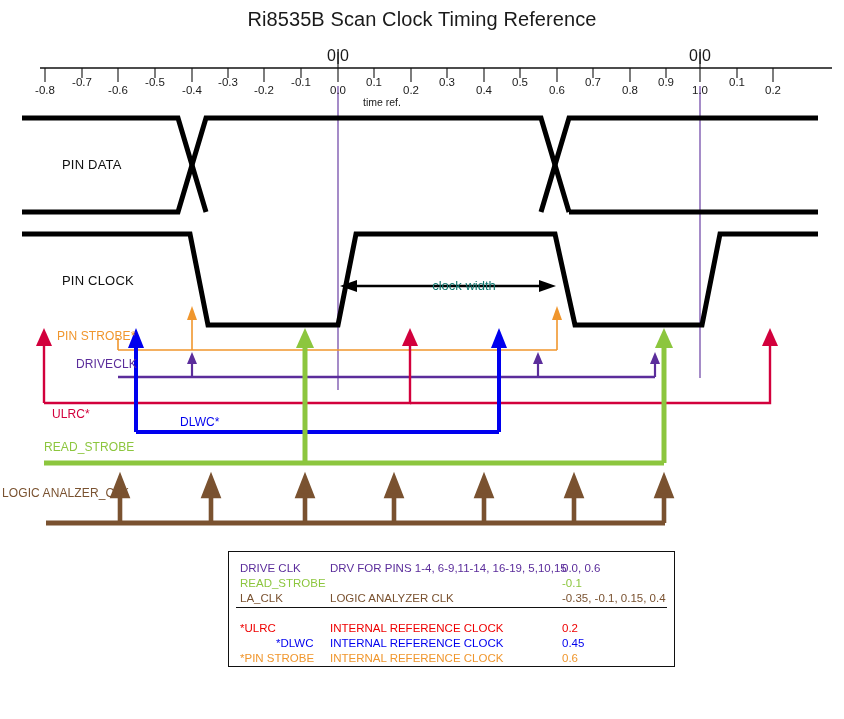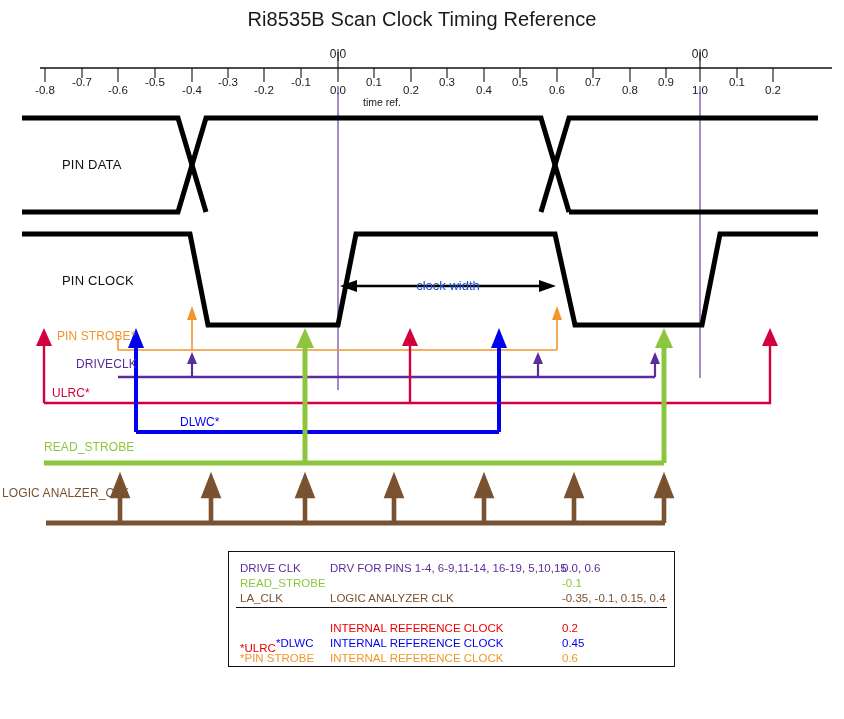--- a/index.html
+++ b/index.html
@@ -8,35 +8,35 @@
   #stage{position:absolute;left:0;top:0;width:680px;height:719px;padding-left:20px;}
   svg{position:absolute;left:0;top:0;}
   .txt{position:absolute;white-space:nowrap;}
 
   
   #page-title{left:0;top:8px;width:844px;text-align:center;
      font-size:20px;letter-spacing:.1px;color:#1a1a1a;}
 
   
   .tick-label{font-size:11.5px;color:#1a1a1a;transform:translateX(-50%);}
-  .zero-mark{font-size:12px;color:#1a1a1a;transform:translateX(-50%);}
+  .zero-mark{font-size:16px;color:#1a1a1a;transform:translateX(-50%);}
   #time-ref-label{font-size:10.5px;color:#1a1a1a;transform:translateX(-50%);}
 
   
   .wave-name{font-size:13px;color:#101010;letter-spacing:.2px;}
 
   
   .sig-label{font-size:12px;letter-spacing:.1px;}
   #lbl-pin-strobe{color:#f0962d;}
   #lbl-driveclk{color:#5b2d9b;}
   #lbl-ulrc{color:#d2003c;}
   #lbl-dlwc{color:#0000ee;}
   #lbl-read-strobe{color:#8cc63e;}
   #lbl-la-clk{color:#7a5230;}
-  #clock-width-label{font-size:13px;color:#1d4ed8;transform:translateX(-50%);}
+  #clock-width-label{font-size:13px;color:#0f766e;transform:translateX(-50%);margin-left:16px;}
 
   
   #legend-box{position:absolute;left:228px;top:551px;width:447px;height:116px;
       border:1.4px solid #111;background:#fff;box-sizing:border-box;}
   #legend-divider{position:absolute;left:236px;top:607px;width:431px;
       height:1.4px;background:#111;}
   .lg-name{position:absolute;font-size:11.5px;white-space:nowrap;}
   .lg-desc{position:absolute;left:330px;font-size:11.5px;white-space:nowrap;}
   .lg-val{position:absolute;left:562px;font-size:11.5px;white-space:nowrap;}
   .lg-name{left:240px;}
@@ -194,38 +194,38 @@
     </div>
 
   <div class="txt" id="time-ref-label" style="left:382px;top:96px;">time ref.</div>
 
   <div class="txt wave-name" style="left:62px;top:157px;">PIN DATA</div>
   <div class="txt wave-name" style="left:62px;top:273px;">PIN CLOCK</div>
   <div class="txt" id="clock-width-label" style="left:448px;top:278px;">clock width</div>
 
   <div class="txt sig-label" id="lbl-pin-strobe" style="left:57px;top:329px;">PIN STROBE*</div>
   <div class="txt sig-label" id="lbl-driveclk" style="left:76px;top:357px;">DRIVECLK</div>
-  <div class="txt sig-label" id="lbl-ulrc" style="left:52px;top:386px;text-align:center;">ULRC*</div>
+  <div class="txt sig-label" id="lbl-ulrc" style="left:52px;top:407px;text-align:center;">ULRC*</div>
   <div class="txt sig-label" id="lbl-dlwc" style="left:180px;top:415px;">DLWC*</div>
   <div class="txt sig-label" id="lbl-read-strobe" style="left:44px;top:440px;">READ_STROBE</div>
   <div class="txt sig-label" id="lbl-la-clk" style="left:2px;top:486px;">LOGIC ANALZER_CLK</div>
 
   <div id="legend-box"></div>
   <div id="legend-divider"></div>
   <div id="legend-rows">
       <div class="lg-name" style="top: 562px; color: rgb(91, 45, 155);">DRIVE CLK</div>
       <div class="lg-desc" style="top: 562px; color: rgb(91, 45, 155);">DRV FOR PINS 1-4, 6-9,11-14, 16-19, 5,10,15</div>
       <div class="lg-val" style="top: 562px; color: rgb(91, 45, 155);">0.0, 0.6</div>
       <div class="lg-name" style="top: 577px; color: rgb(140, 198, 62);">READ_STROBE</div>
       <div class="lg-desc" style="top: 577px; color: rgb(140, 198, 62);"></div>
       <div class="lg-val" style="top: 577px; color: rgb(140, 198, 62);">-0.1</div>
       <div class="lg-name" style="top: 592px; color: rgb(122, 82, 48);">LA_CLK</div>
       <div class="lg-desc" style="top: 592px; color: rgb(122, 82, 48);">LOGIC ANALYZER CLK</div>
       <div class="lg-val" style="top: 592px; color: rgb(122, 82, 48); text-align: center;">-0.35, -0.1, 0.15, 0.4</div>
-      <div class="lg-name" style="top: 642px; color: rgb(238, 0, 0);">*ULRC</div>
+      <div class="lg-name" style="top: 622px; color: rgb(238, 0, 0);">*ULRC</div>
       <div class="lg-desc" style="top: 622px; color: rgb(238, 0, 0);">INTERNAL REFERENCE CLOCK</div>
       <div class="lg-val" style="top: 622px; color: rgb(238, 0, 0);">0.2</div>
       <div class="lg-name" style="top: 637px; color: rgb(0, 0, 238); margin-left: 36px;">*DLWC</div>
       <div class="lg-desc" style="top: 637px; color: rgb(0, 0, 238);">INTERNAL REFERENCE CLOCK</div>
       <div class="lg-val" style="top: 637px; color: rgb(0, 0, 238);">0.45</div>
       <div class="lg-name" style="top: 652px; color: rgb(240, 150, 45);">*PIN STROBE</div>
       <div class="lg-desc" style="top: 652px; color: rgb(240, 150, 45);">INTERNAL REFERENCE CLOCK</div>
       <div class="lg-val" style="top: 652px; color: rgb(240, 150, 45);">0.6</div>
     </div>
 

